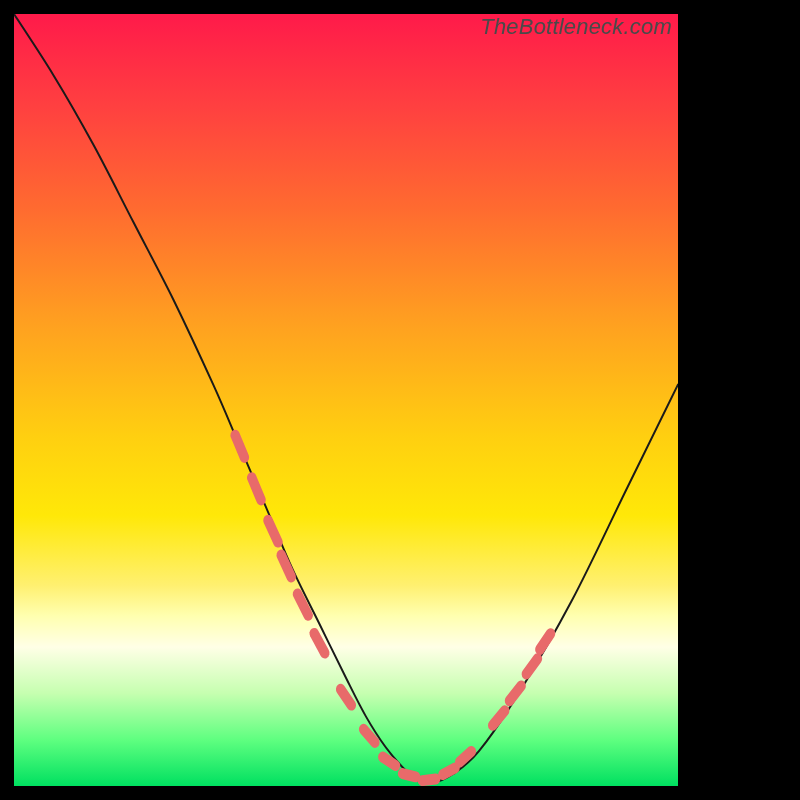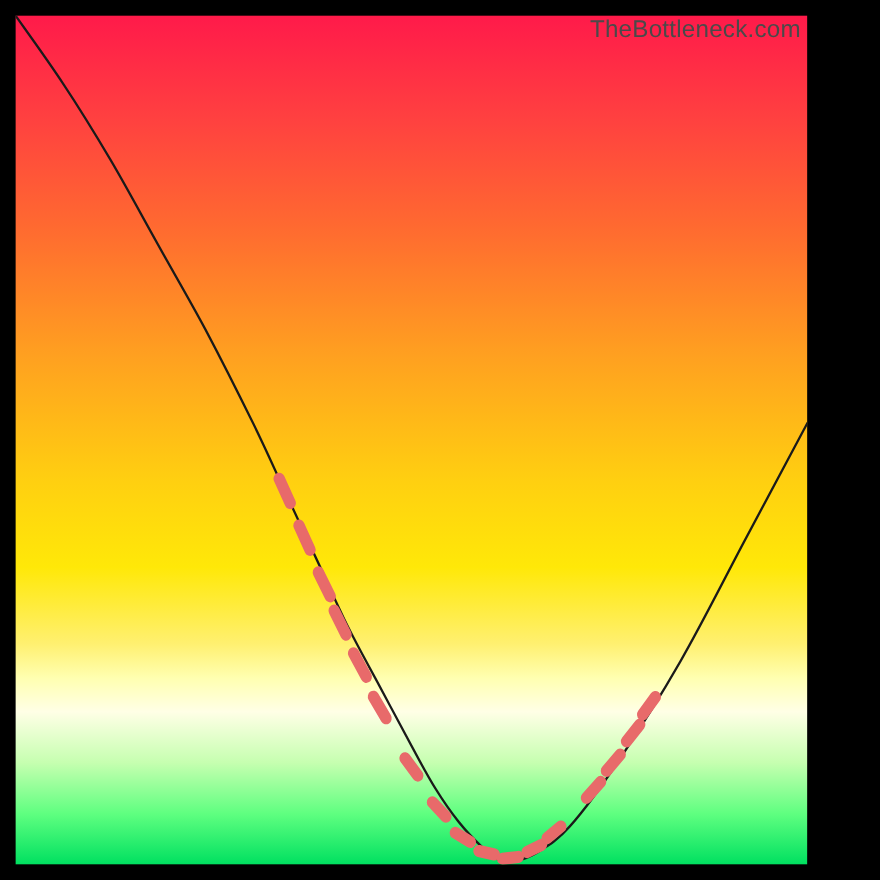--- a/index.html
+++ b/index.html
@@ -14,23 +14,24 @@
   .frame {
     width: 800px;
     height: 800px;
     background: #000;
     position: relative;
   }
   .plot-area {
     position: absolute;
     left: 14px;
     top: 14px;
-    width: 720px;
+    width: 664px;
     height: 772px;
     overflow: hidden;
+    font-style: italic;
   }
   .gradient-bg {
     position: absolute;
     inset: 0;
     background: linear-gradient(to bottom,
       #ff1a4a 0%,
       #ff4040 12%,
       #ff6a30 25%,
       #ffa020 40%,
       #ffd010 55%,

